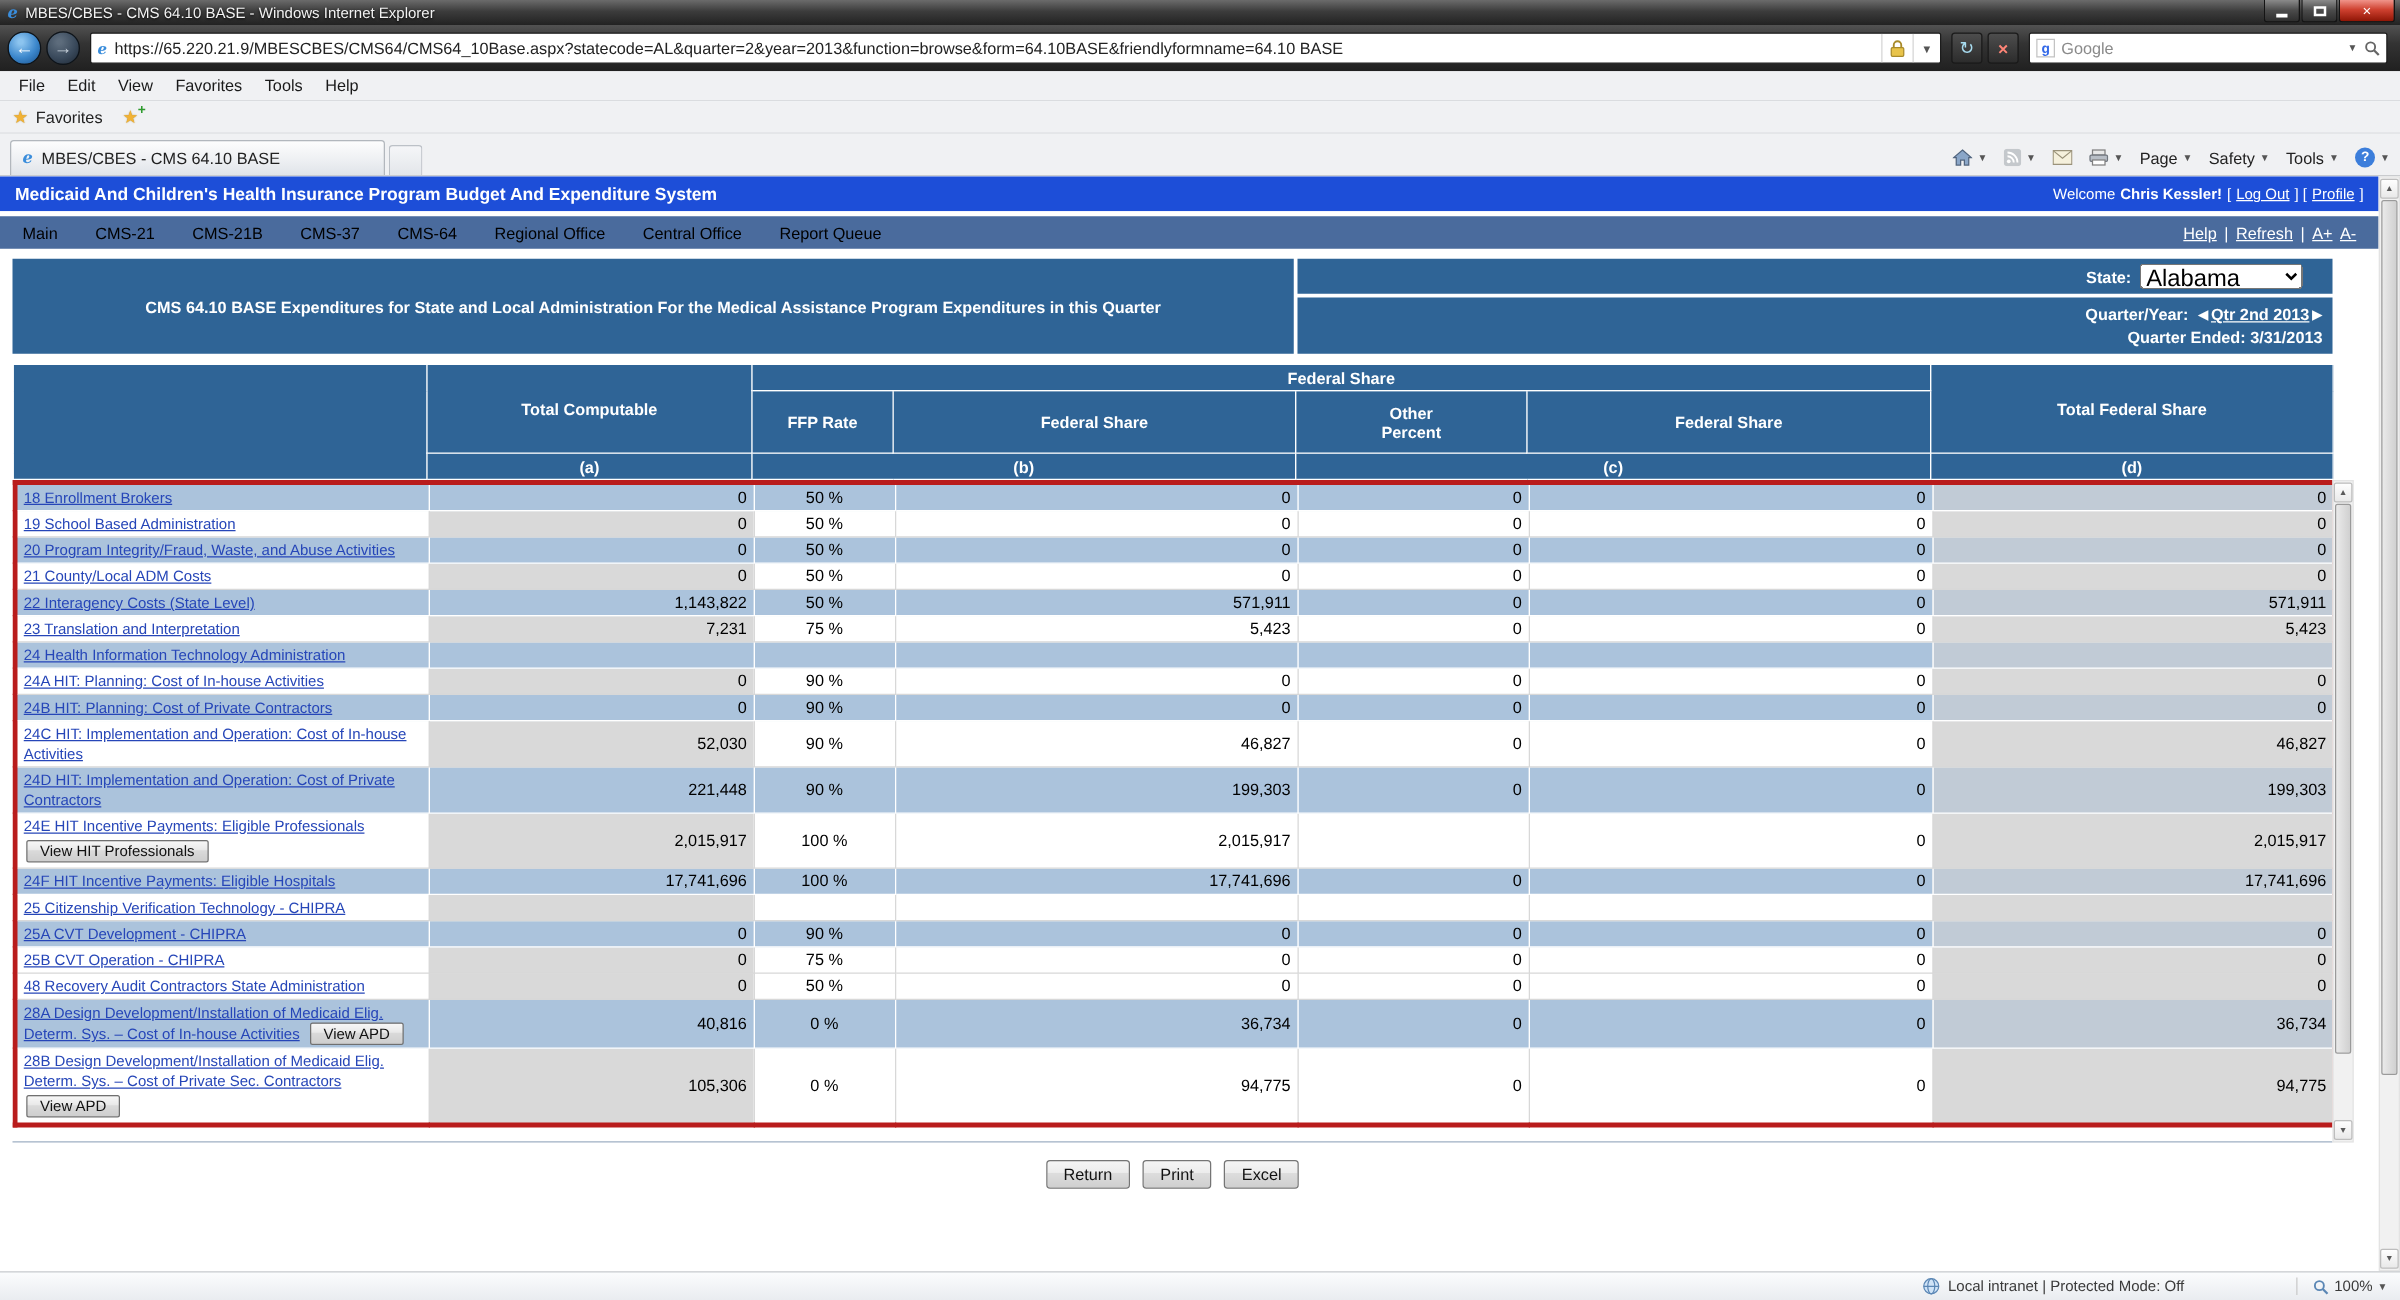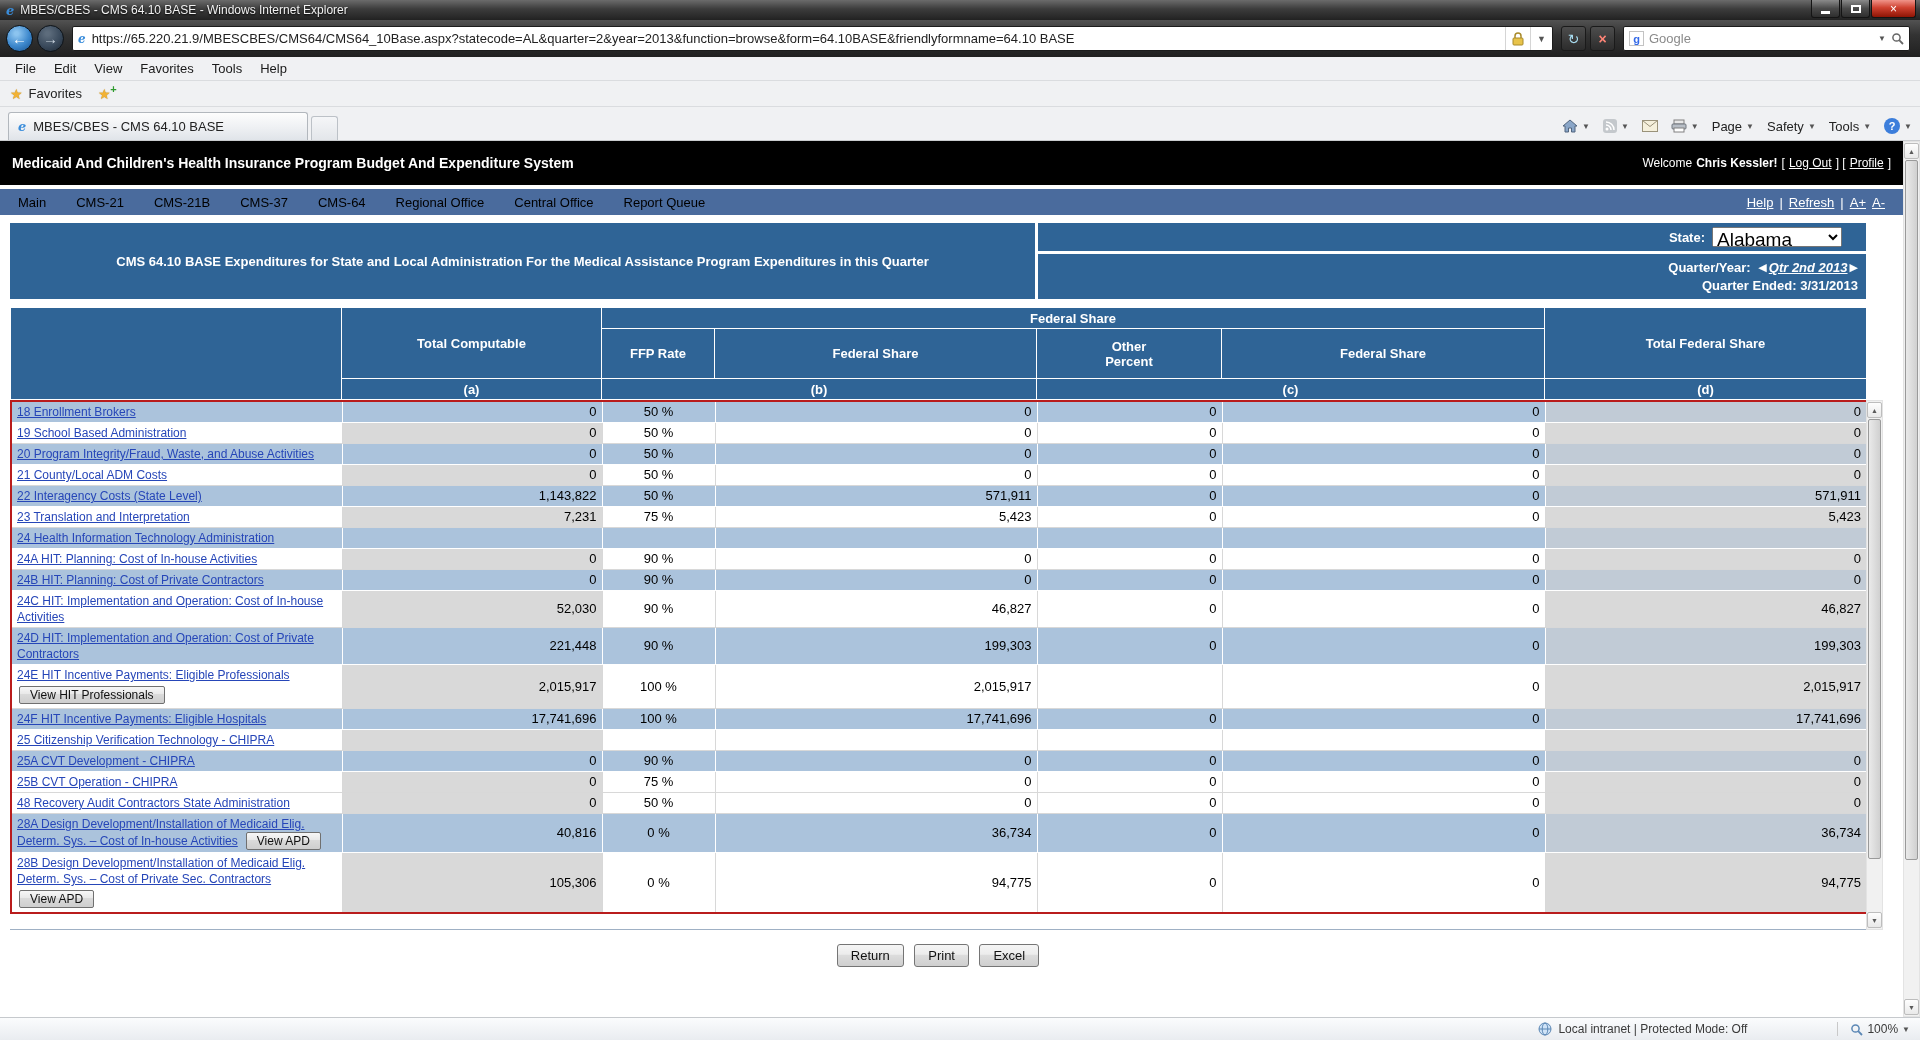--- a/index.html
+++ b/index.html
@@ -50,54 +50,54 @@
   .tab-title { white-space:nowrap; overflow:hidden; }
   .tab-stub { width:27px; height:24px; margin-left:3px; background:linear-gradient(#f5f6f8,#e3e6ea); border:1px solid #bcc1c7; border-bottom:none; border-radius:3px 3px 0 0; }
   .cmdbar { margin-left:auto; display:flex; align-items:center; gap:13px; padding-bottom:6px; font-size:13px; color:#222; }
   .cmd-item { display:flex; align-items:center; gap:4px; cursor:default; }
   .caret { font-size:8px; color:#555; }
   .help-q { width:16px; height:16px; border-radius:50%; background:#3c7edb; color:#fff; font-weight:bold; font-size:11px; display:flex; align-items:center; justify-content:center; }
 
   
   .viewport { flex:1; min-height:0; display:flex; background:#fff; }
   .page { flex:1; overflow:hidden; }
-  .app-header { height:44px; background:#000000; display:flex; align-items:center; padding:0 12px; }
+  .app-header { height:28px; background:#1d4ed8; display:flex; align-items:center; padding:0 12px; }
   .app-title { color:#fff; font-weight:bold; font-size:14px; }
   .welcome { margin-left:auto; color:#fff; font-size:12px; display:flex; align-items:center; gap:4px; }
   .welcome a { color:#fff; }
   .hgap4 { height:4px; background:#fff; }
   .app-nav { height:26px; background:#4a6b9d; display:flex; align-items:center; padding:0 18px; gap:30px; }
   .nav-item { color:#000000; font-size:13px; cursor:pointer; }
   .nav-right { margin-left:auto; display:flex; align-items:center; gap:6px; color:#fff; font-size:13px; }
   .nav-right a { color:#fff; }
 
   .content { padding:8px 0 0 10px; }
   .form-head { width:1856px; display:flex; gap:3px; }
   .fh-left { width:1025px; height:76px; background:#2f6496; color:#fff; font-weight:bold; font-size:13px; display:flex; align-items:center; justify-content:center; text-align:center; padding:0 60px; }
   .fh-right { flex:1; display:flex; flex-direction:column; gap:3px; }
   .fh-state { height:28px; background:#2f6496; display:flex; align-items:center; justify-content:flex-end; gap:7px; padding-right:24px; color:#fff; font-weight:bold; font-size:13px; }
   .state-select { width:130px; height:20px; font-size:19px; font-family:inherit; }
   .fh-quarter { flex:1; background:#2f6496; display:flex; flex-direction:column; align-items:flex-end; justify-content:center; gap:3px; padding-right:8px; color:#fff; font-size:13px; }
   .q-line { display:flex; align-items:center; gap:2px; font-weight:bold; }
-  .q-link { color:#fff; font-weight:bold;font-style:italic; }
+  .q-link { color:#fff; font-weight:bold; }
   .q-arrow { font-size:11px; cursor:pointer; }
 
   
   .data-table { margin-top:8px; }
   table.grid { border-collapse:collapse; table-layout:fixed; width:1856px; }
   .head-grid { border:1px solid #4a6b9d; }
   .head-grid td { background:#2f6496; color:#fff; font-weight:bold; font-size:13px; text-align:center; vertical-align:middle; border:1px solid #fff; padding:2px; }
   tr.hr-group td { height:21px; }
   tr.hr-main td { height:50px; }
   tr.hr-letters td { height:21px; }
   .other-wrap { display:inline-block; width:58px; line-height:15px; }
 
   .body-wrap { display:flex; }
   .body-scroll { width:1856px; height:530px; overflow:hidden; border-bottom:1px solid #9fb0c4; }
-  .body-grid { border:2px solid #b91c1c; }
+  .body-grid { border:4px solid #b91c1c; }
   .body-grid td { font-size:13px; padding:2px 5px; vertical-align:middle; line-height:16px; }
   .row-blue td { background:#abc3dc; border:1px solid #fff; }
   .row-white td { background:#fff; border:1px solid #d8d8d8; }
   .row-white td.cell-a, .row-white td.cell-d { background:#d9d9d9; }
   .row-blue td.cell-d { background:#c1cbd6; }
   td.cell-label a { color:#2646b8; font-size:12px; }
   td.cell-a, td.cell-b, td.cell-other, td.cell-c, td.cell-d { text-align:right; }
   td.cell-ffp { text-align:center; }
   .row-btn { font-family:inherit; font-size:12px; color:#111; padding:1px 10px; border:1px solid #707070; border-radius:2px;
              background:linear-gradient(#f7f7f7,#e8e8e8 45%,#dadada 46%,#cecece); cursor:pointer; }

